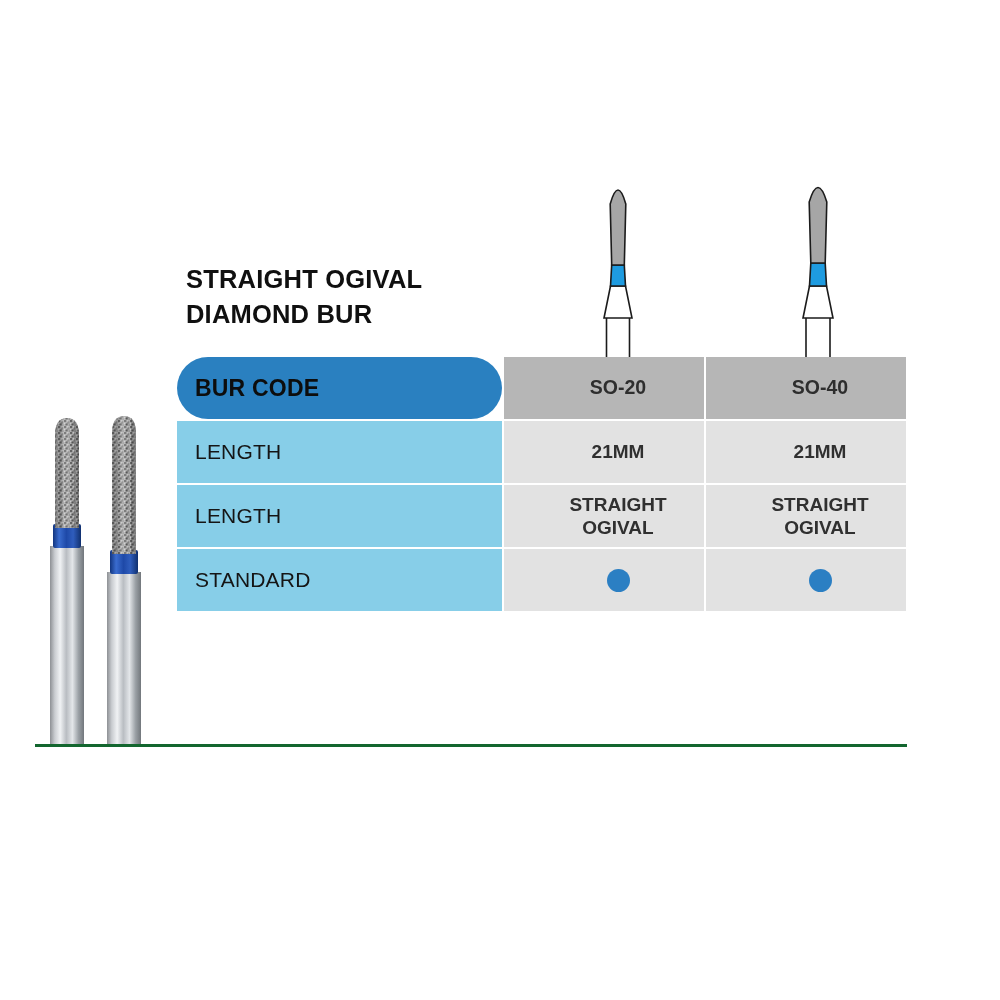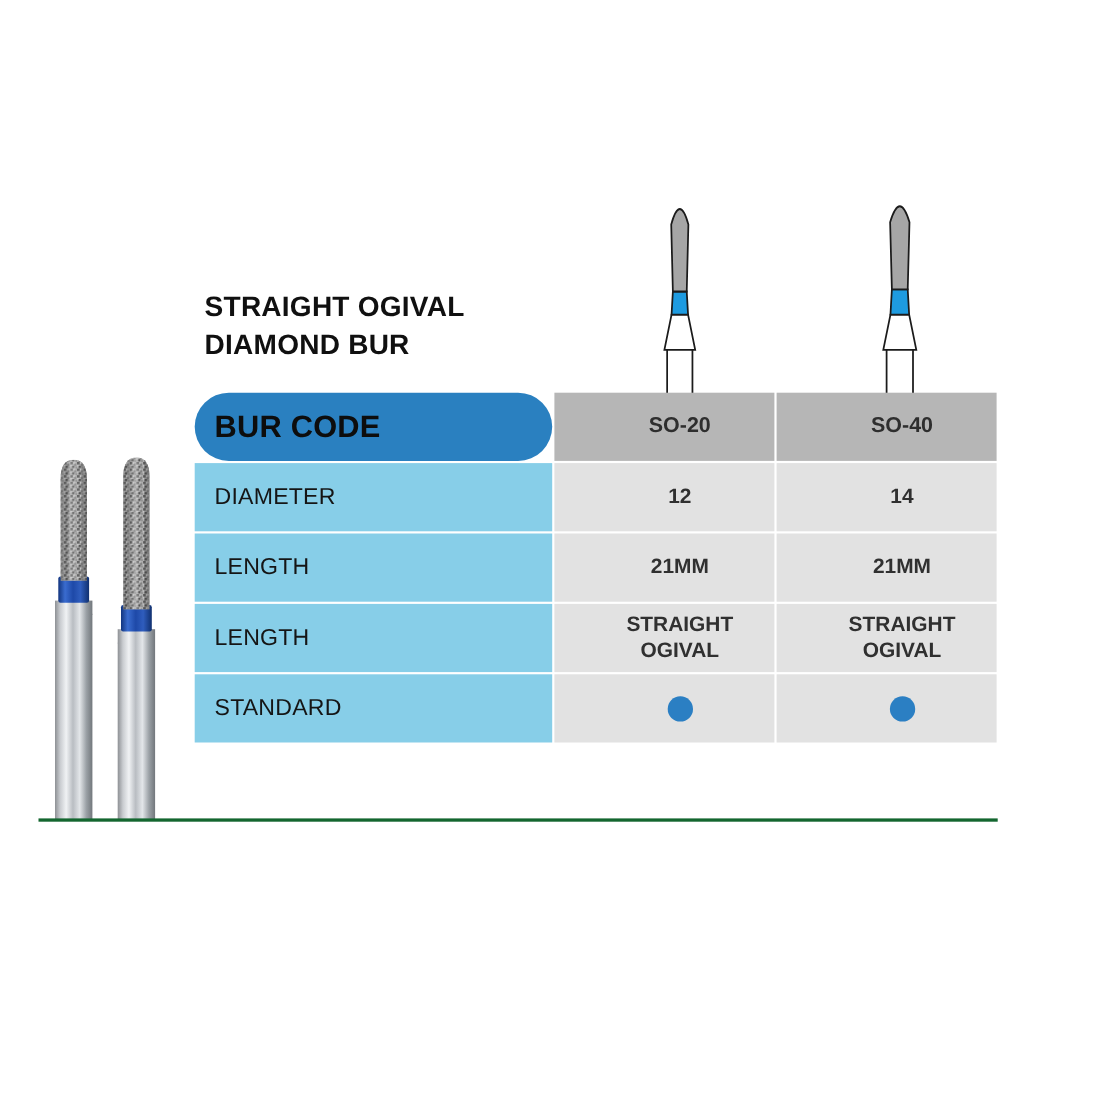--- a/index.html
+++ b/index.html
@@ -60,21 +60,21 @@
     background: #87cee8;
     padding-left: 18px;
     justify-content: flex-start;
     font-size: 21px;
     color: #151515;
     letter-spacing: 0.2px;
   }
   .label-cell.header {
     background: #2a80c0;
     font-weight: bold;
-    font-size: 28px;
+    font-size: 23px;
     color: #0d0d0d;
     border-radius: 31px;
   }
   .value-cell {
     background: #e2e2e2;
     justify-content: center;
     text-align: center;
     font-weight: bold;
     font-size: 19px;
     color: #303030;
@@ -238,31 +238,20 @@
           <div class="cell label-cell header">BUR CODE</div>
         </td>
       <td>
           <div class="cell value-cell header">SO-20</div>
         </td>
       <td>
           <div class="cell value-cell header">SO-40</div>
         </td>
     </tr>
 
-    <tr>
-      <td>
-          <div class="cell label-cell">DIAMETER</div>
-        </td>
-      <td>
-          <div class="cell value-cell">12</div>
-        </td>
-      <td>
-          <div class="cell value-cell">14</div>
-        </td>
-    </tr>
 
 
     <tr>
       <td>
           <div class="cell label-cell">LENGTH</div>
         </td>
       <td>
           <div class="cell value-cell">21MM</div>
         </td>
       <td>

